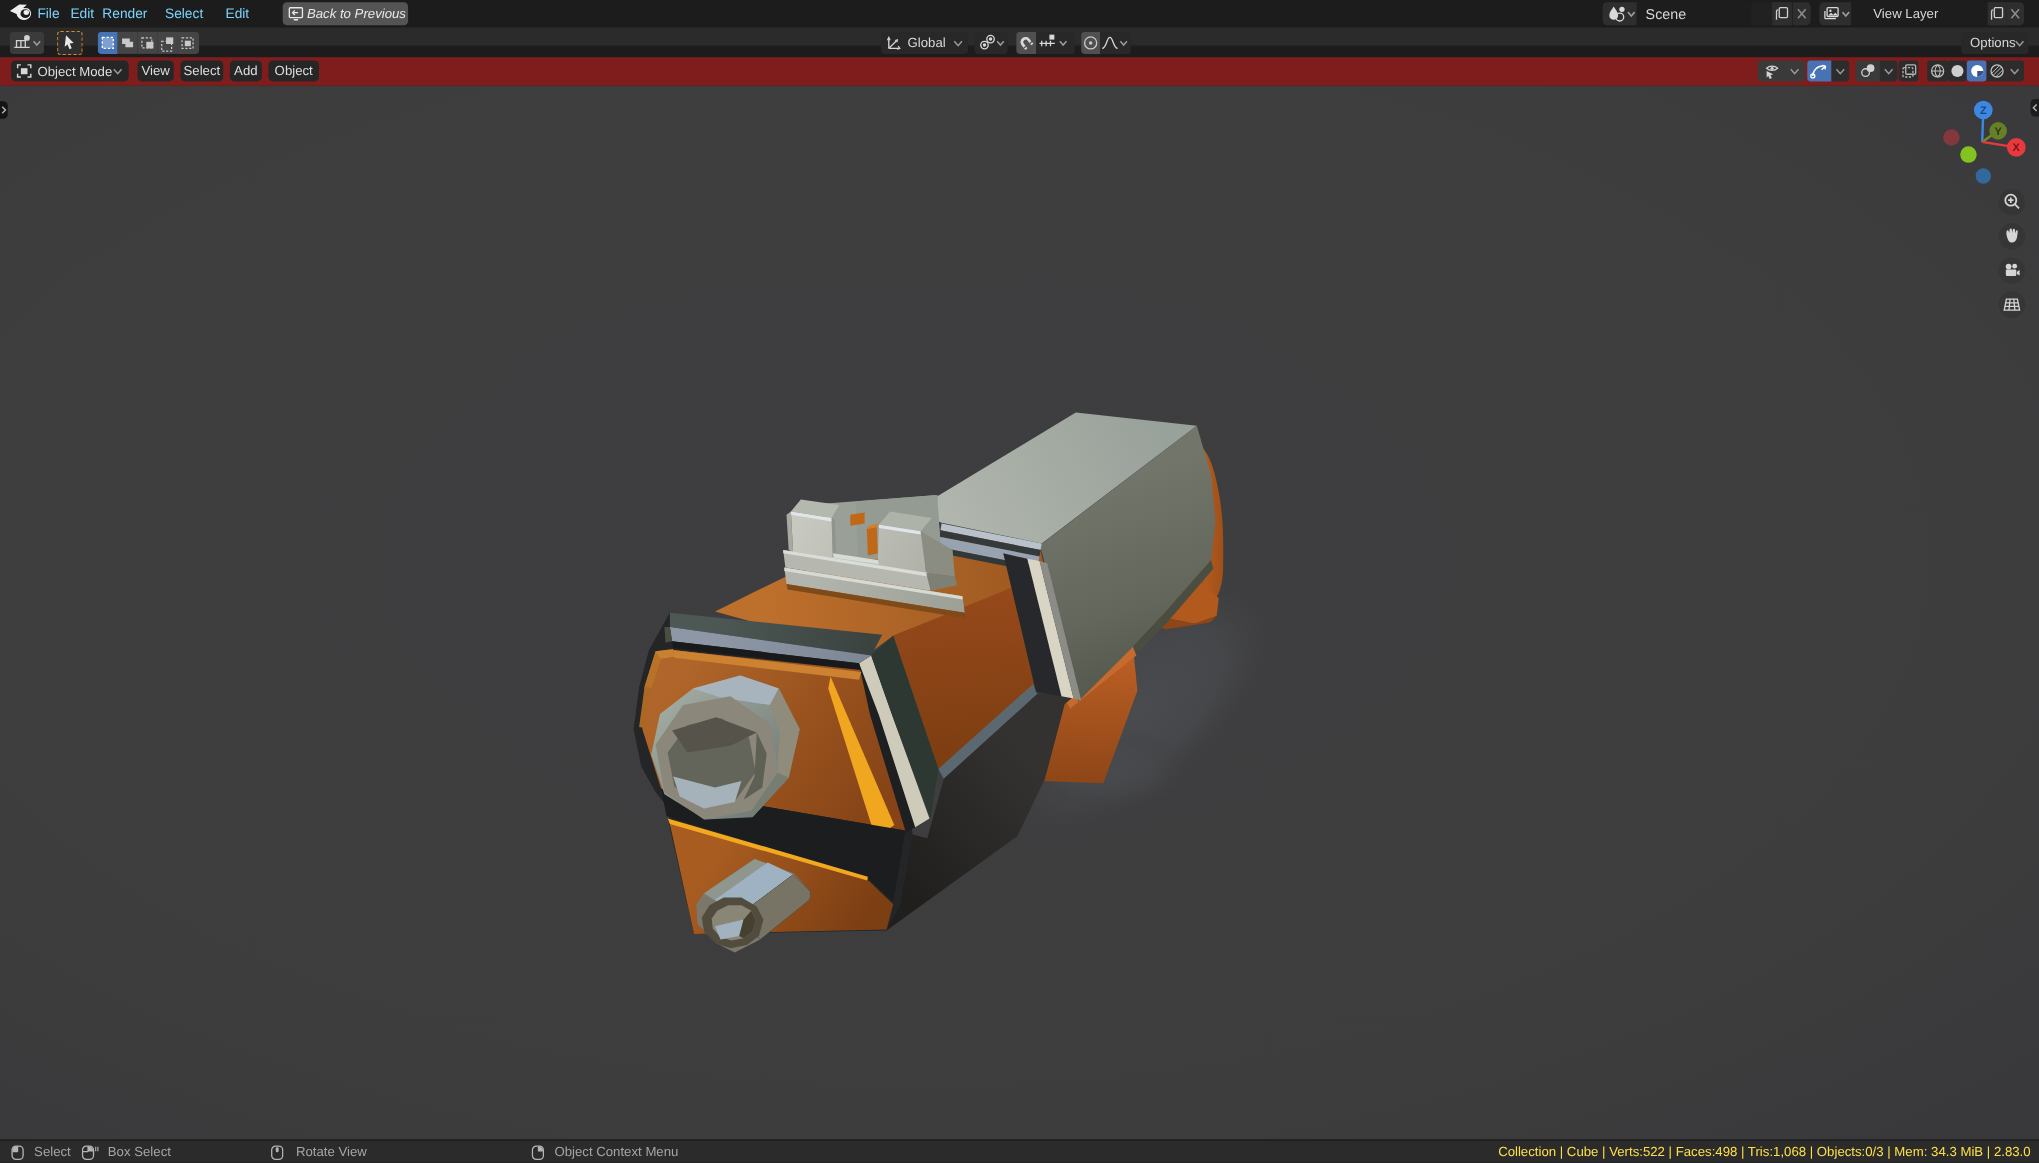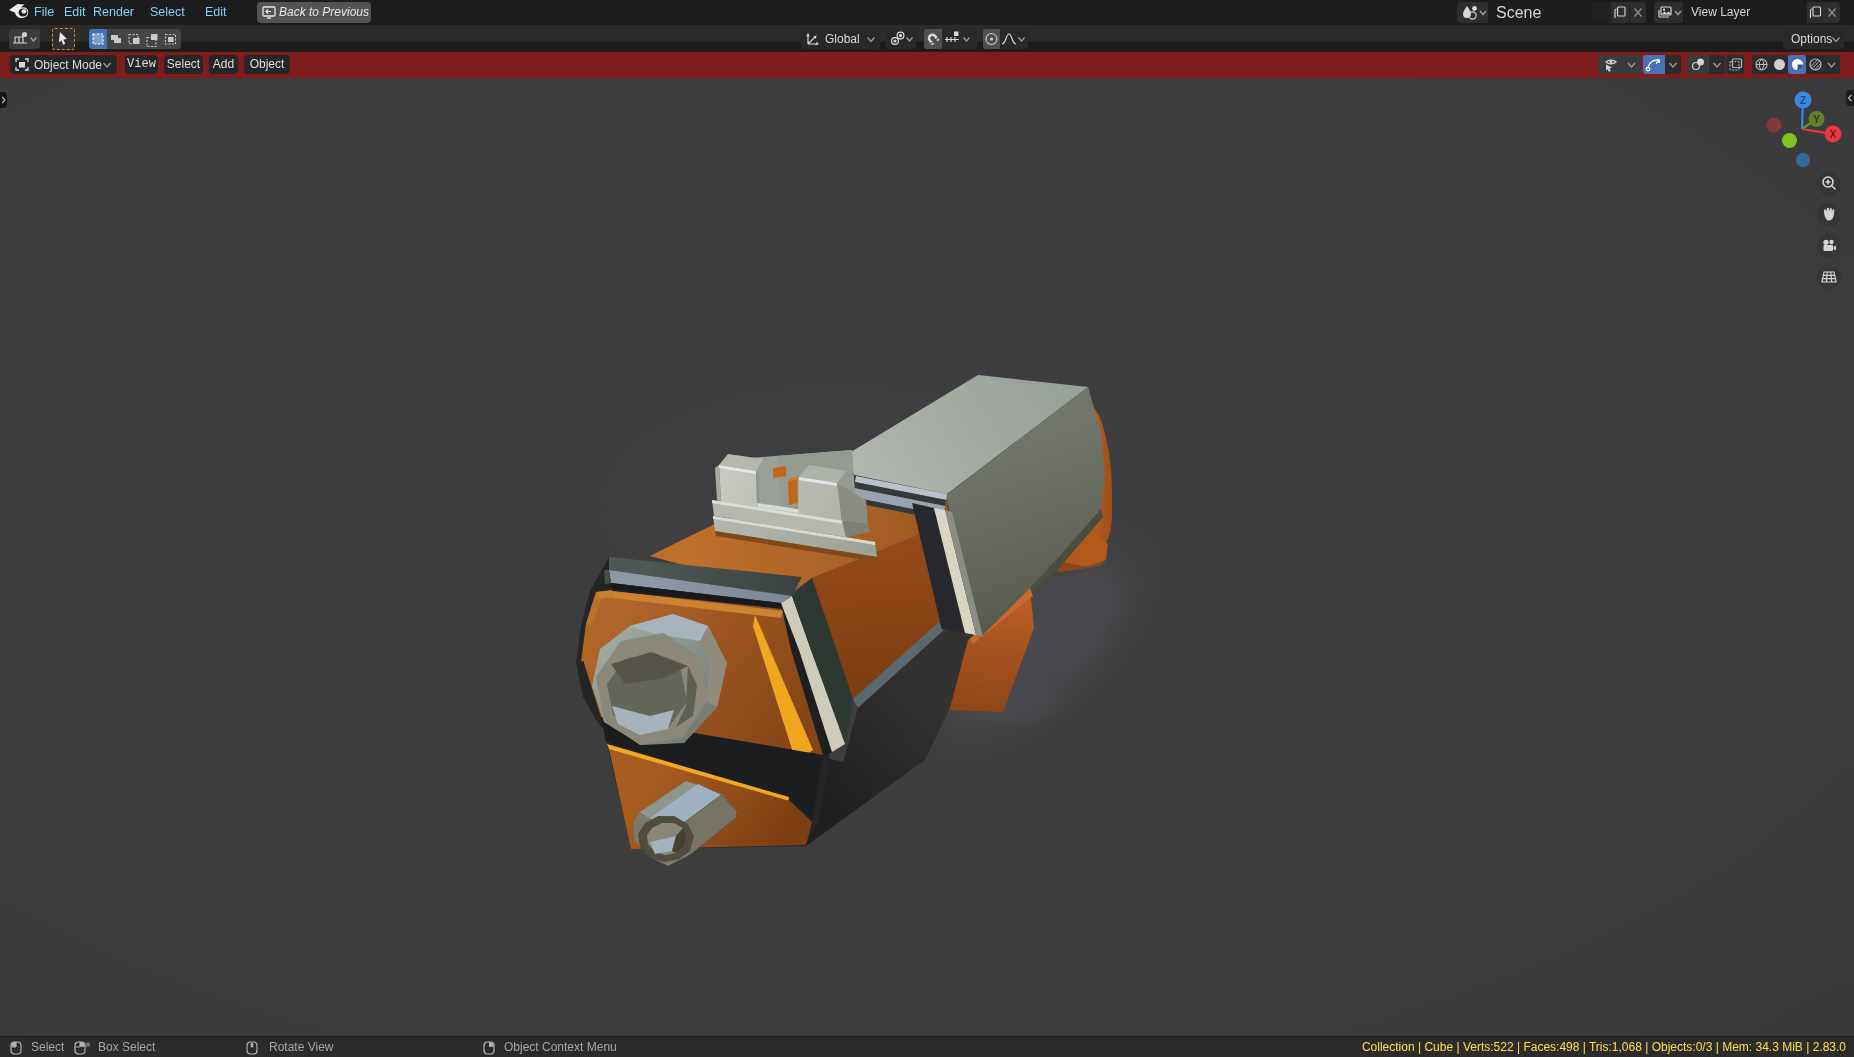--- a/index.html
+++ b/index.html
@@ -44,21 +44,21 @@
 
     <div style="position:absolute;left:1457px;top:2px;width:189px;height:21px;background:#212121;border-radius:4px;">
       <div style="position:absolute;left:0;top:0;width:31px;height:21px;background:#2e2e2e;border-radius:4px 0 0 4px;">
         <svg width="31" height="21" viewBox="0 0 31 21">
           <path d="M 10,4 C 12,7 14,9.5 14,12 a 4 4 0 1 1 -8,0 C 6,9.5 8,7 10,4 Z" fill="#d8d8d8"></path>
           <circle cx="15.5" cy="13.5" r="3.6" fill="none" stroke="#d8d8d8" stroke-width="1.2"></circle>
           <circle cx="17.5" cy="6.5" r="2.4" fill="#d8d8d8"></circle>
           <path d="M 23,9 l 3,3.5 3,-3.5" stroke="#9a9a9a" stroke-width="1.5" fill="none"></path>
         </svg>
       </div>
-      <div style="position:absolute;left:31px;top:0;width:104px;height:21px;background:#1d1d1d;color:#d6d6d6;font-size:16px;line-height:21px;padding-left:8px;">Scene</div>
+      <div style="position:absolute;left:31px;top:0;width:104px;height:21px;background:#1d1d1d;color:#d6d6d6;font-size:13px;line-height:21px;padding-left:8px;">Scene</div>
       <div style="position:absolute;left:154px;top:0;width:18px;height:21px;background:#2e2e2e;">
         <svg width="18" height="21" viewBox="0 0 18 21">
           <g fill="none" stroke="#cfcfcf" stroke-width="1.2">
             <rect x="6.5" y="5" width="7.5" height="9" rx="1"></rect>
             <path d="M 4,16 V 8.5 a 1.5,1.5 0 0 1 1.5,-1.5"></path>
           </g>
         </svg>
       </div>
       <div style="position:absolute;left:173px;top:0;width:16px;height:21px;background:#2e2e2e;border-radius:0 4px 4px 0;">
         <svg width="16" height="21" viewBox="0 0 16 21">
@@ -70,21 +70,21 @@
     <div style="position:absolute;left:1654px;top:2px;width:186px;height:21px;background:#212121;border-radius:4px;">
       <div style="position:absolute;left:0;top:0;width:29px;height:21px;background:#2e2e2e;border-radius:4px 0 0 4px;">
         <svg width="29" height="21" viewBox="0 0 29 21">
           <rect x="7" y="5" width="10" height="8" rx="1" fill="none" stroke="#d8d8d8" stroke-width="1.2"></rect>
           <path d="M 5,15 V 8 M 5,15 H 15" stroke="#d8d8d8" stroke-width="1.2" fill="none"></path>
           <circle cx="10" cy="7.7" r="1.1" fill="#d8d8d8"></circle>
           <path d="M 8,12 l 2.5,-2.5 2,2 2,-2 2.5,2.7 z" fill="#d8d8d8"></path>
           <path d="M 21,9 l 3,3.5 3,-3.5" stroke="#9a9a9a" stroke-width="1.5" fill="none"></path>
         </svg>
       </div>
-      <div style="position:absolute;left:29px;top:0;width:124px;height:21px;background:#1d1d1d;color:#d6d6d6;font-size:12px;line-height:21px;padding-left:8px;">View Layer</div>
+      <div style="position:absolute;left:29px;top:0;width:124px;height:21px;background:#1d1d1d;color:#d6d6d6;font-size:12px;line-height:21px;padding-left:20px;">View Layer</div>
       <div style="position:absolute;left:153px;top:0;width:17px;height:21px;background:#2e2e2e;">
         <svg width="17" height="21" viewBox="0 0 17 21">
           <g fill="none" stroke="#cfcfcf" stroke-width="1.2">
             <rect x="6" y="5" width="7.5" height="9" rx="1"></rect>
             <path d="M 3.5,16 V 8.5 a 1.5,1.5 0 0 1 1.5,-1.5"></path>
           </g>
         </svg>
       </div>
       <div style="position:absolute;left:170px;top:0;width:16px;height:21px;background:#2e2e2e;border-radius:0 4px 4px 0;">
         <svg width="16" height="21" viewBox="0 0 16 21">
@@ -212,21 +212,21 @@
         <g stroke="#d8d8d8" stroke-width="1.3" fill="none">
           <path d="M 2,5 V 2 H 5 M 11,2 H 14 V 5 M 14,10 V 13 H 11 M 5,13 H 2 V 10"></path>
         </g>
         <rect x="5" y="5" width="6" height="5.5" fill="#d8d8d8"></rect>
       </svg>
       <span style="position:absolute;left:24px;top:2.5px;font-size:12px">Object Mode</span>
       <svg width="10" height="19" viewBox="0 0 10 19" style="position:absolute;right:5px;top:0">
         <path d="M 1.5,8 l 3.5,4 3.5,-4" stroke="#9a9a9a" stroke-width="1.4" fill="none"></path>
       </svg>
     </div>
-    <div class="btn" style="left:125px;top:3px;width:33px;height:19px;line-height:19px;font-family:Liberation Mono, monospace;">View</div>
+    <div class="btn" style="left:125px;top:3px;width:33px;height:19px;line-height:19px;">View</div>
     <div class="btn" style="left:164px;top:3px;width:39px;height:19px;line-height:19px;">Select</div>
     <div class="btn" style="left:209px;top:3px;width:29px;height:19px;line-height:19px;">Add</div>
     <div class="btn" style="left:244px;top:3px;width:46px;height:19px;line-height:19px;">Object</div>
 
     <div class="ibtn" style="left:1598px;top:3px;width:43px;height:19px;background:#3a3a3a;">
       <svg width="43" height="19" viewBox="0 0 43 19">
         <g fill="#d2d2d2">
           <path d="M 8,7 C 10.5,4.5 15.5,4.5 18,7 C 15.5,9.5 10.5,9.5 8,7 Z" fill="none" stroke="#d2d2d2" stroke-width="1.2"></path>
           <circle cx="13" cy="7" r="1.4"></circle>
           <path d="M 8,9.5 L 14,12.5 L 11.5,13.5 L 12.8,16 L 10.8,16.8 L 9.6,14.2 L 8,15.5 Z"></path>

